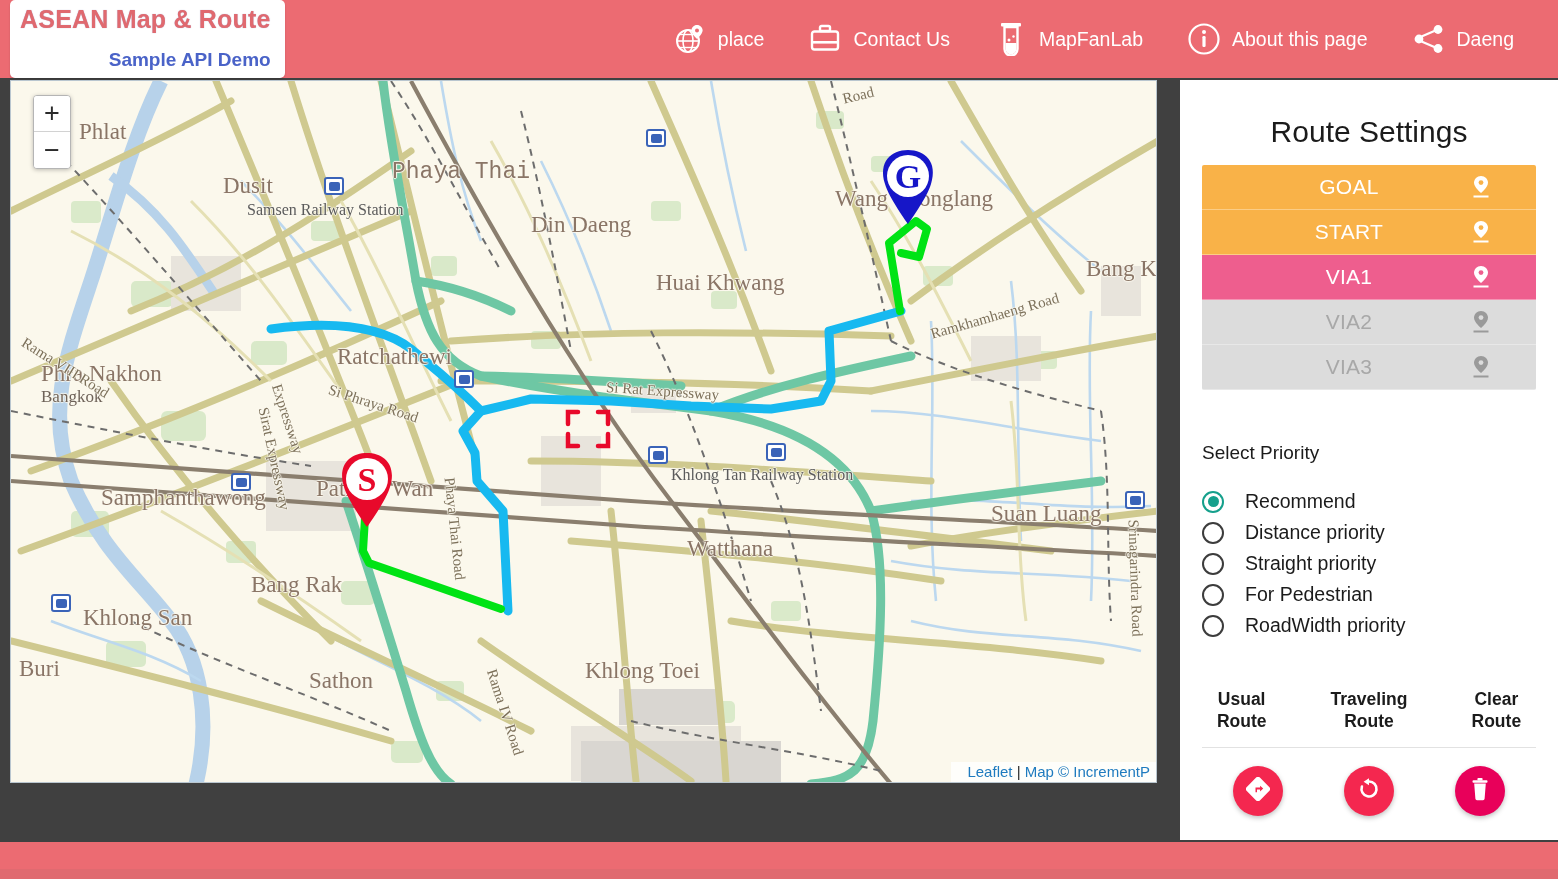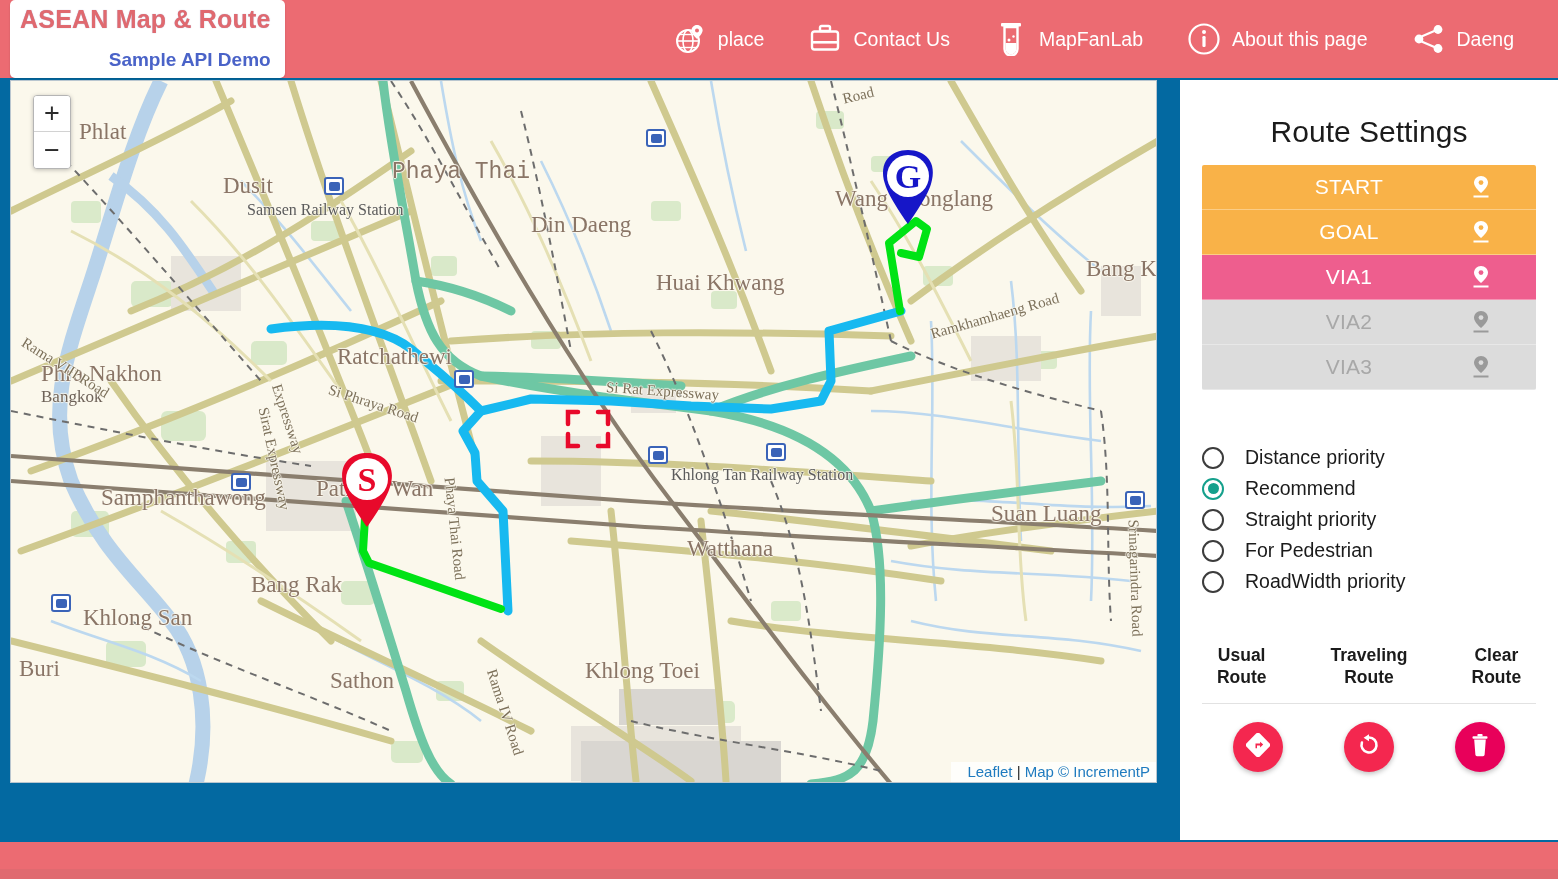--- a/index.html
+++ b/index.html
@@ -2,21 +2,21 @@
 <html><head>
 <meta charset="utf-8">
 <style>
   * { box-sizing: border-box; margin: 0; padding: 0; }
   html, body {
     width: 1558px; height: 879px;
     font-family: "Liberation Sans", sans-serif;
     background: #ffffff;
     overflow: hidden;
   }
-  .app { position: relative; width: 1558px; height: 879px; background:#0369a1; }
+  .app { position: relative; width: 1558px; height: 879px; background:#404040; }
 
   
   .header {
     position: absolute; left:0; top:0; width:1558px; height:78px;
     background:#ec6b72; display:flex; align-items:center;
   }
   .brand {
     margin-left:10px; background:#fff; border-radius:5px;
     padding:6px 14px 8px 10px; line-height:1.05;
     box-shadow:0 1px 2px rgba(0,0,0,.15);
@@ -370,21 +370,21 @@
         <div class="m-label m-district" style="left: 1075px; top: 175px;">Bang K</div>
         <div class="m-label m-district" style="left: 30px; top: 280px;">Phra Nakhon</div>
         <div class="m-label m-sub" style="left: 30px; top: 306px;">Bangkok</div>
         <div class="m-label m-district" style="left: 326px; top: 263px;">Ratchathewi</div>
         <div class="m-label m-district" style="left: 90px; top: 404px;">Samphanthawong</div>
         <div class="m-label m-district" style="left: 305px; top: 395px;">Pathum Wan</div>
         <div class="m-label m-station" style="left: 660px; top: 385px;">Khlong Tan Railway Station</div>
         <div class="m-label m-district" style="left: 72px; top: 524px;">Khlong San</div>
         <div class="m-label m-district" style="left: 240px; top: 491px;">Bang Rak</div>
         <div class="m-label m-district" style="left: 8px; top: 575px;">Buri</div>
-        <div class="m-label m-district" style="left: 298px; top: 587px; margin-left: 21px;">Sathon</div>
+        <div class="m-label m-district" style="left: 298px; top: 587px;">Sathon</div>
         <div class="m-label m-district" style="left: 574px; top: 577px;">Khlong Toei</div>
         <div class="m-label m-district" style="left: 676px; top: 455px;">Watthana</div>
         <div class="m-label m-district" style="left: 980px; top: 420px;">Suan Luang</div>
       </div>
     <div id="map-road-labels">
         <div class="m-label m-road" style="left: 12px; top: 252px; transform: rotate(32deg); transform-origin: left center;">Rama VIII Road</div>
         <div class="m-label m-road" style="left: 265px; top: 295px; transform: rotate(72deg); transform-origin: left center;">Expressway</div>
         <div class="m-label m-road" style="left: 318px; top: 300px; transform: rotate(18deg); transform-origin: left center;">Si Phraya Road</div>
         <div class="m-label m-road" style="left: 252px; top: 318px; transform: rotate(78deg); transform-origin: left center;">Sirat Expressway</div>
         <div class="m-label m-road" style="left: 438px; top: 388px; transform: rotate(84deg); transform-origin: left center;">Phaya Thai Road</div>
@@ -438,42 +438,42 @@
       <a href="#">Leaflet</a><span> | </span><span style="color:#1f7bbf;">Map © IncrementP</span>
     </div>
   </div>
 
   <div class="sidebar">
 
     <div class="panel-title">Route Settings</div>
 
     <div class="route-list">
 
+      <div class="route-row goal">
+        <span class="route-row-label">GOAL</span>
+        <span class="route-pin">
+          <svg width="22" height="26" viewBox="0 0 22 26">
+            <path d="M11 2c4 0 7 3 7 6.8 0 4.6-7 10.2-7 10.2S4 13.4 4 8.8C4 5 7 2 11 2z" fill="#fff"></path>
+            <circle cx="11" cy="8.6" r="2.4" fill="#f9b248"></circle>
+            <rect x="3.5" y="21.5" width="15" height="2" fill="#fff"></rect>
+          </svg>
+        </span>
+      </div>
+
       <div class="route-row start">
         <span class="route-row-label">START</span>
         <span class="route-pin">
           <svg width="22" height="26" viewBox="0 0 22 26">
             <path d="M11 2c4 0 7 3 7 6.8 0 4.6-7 10.2-7 10.2S4 13.4 4 8.8C4 5 7 2 11 2z" fill="#fff"></path>
             <circle cx="11" cy="8.6" r="2.4" fill="#f9b248"></circle>
             <rect x="3.5" y="21.5" width="15" height="2" fill="#fff"></rect>
           </svg>
         </span>
       </div>
 
-      <div class="route-row goal">
-        <span class="route-row-label">GOAL</span>
-        <span class="route-pin">
-          <svg width="22" height="26" viewBox="0 0 22 26">
-            <path d="M11 2c4 0 7 3 7 6.8 0 4.6-7 10.2-7 10.2S4 13.4 4 8.8C4 5 7 2 11 2z" fill="#fff"></path>
-            <circle cx="11" cy="8.6" r="2.4" fill="#f9b248"></circle>
-            <rect x="3.5" y="21.5" width="15" height="2" fill="#fff"></rect>
-          </svg>
-        </span>
-      </div>
-
       <div class="route-row via1">
         <span class="route-row-label">VIA1</span>
         <span class="route-pin">
           <svg width="22" height="26" viewBox="0 0 22 26">
             <path d="M11 2c4 0 7 3 7 6.8 0 4.6-7 10.2-7 10.2S4 13.4 4 8.8C4 5 7 2 11 2z" fill="#fff"></path>
             <circle cx="11" cy="8.6" r="2.4" fill="#ee5e8e"></circle>
             <rect x="3.5" y="21.5" width="15" height="2" fill="#fff"></rect>
           </svg>
         </span>
       </div>
@@ -496,30 +496,31 @@
             <path d="M11 2c4 0 7 3 7 6.8 0 4.6-7 10.2-7 10.2S4 13.4 4 8.8C4 5 7 2 11 2z" fill="#9a9a9a"></path>
             <circle cx="11" cy="8.6" r="2.4" fill="#dcdcdc"></circle>
             <rect x="3.5" y="21.5" width="15" height="2" fill="#9a9a9a"></rect>
           </svg>
         </span>
       </div>
 
     </div>
 
     <div class="priority-block">
+      <div class="priority-title">Select Priority</div>
       <div class="radio-list">
+
+        <div class="radio-row selected">
+          <span class="radio-mark"></span>
+          <span class="radio-label">Recommend</span>
+        </div>
 
         <div class="radio-row">
           <span class="radio-mark"></span>
           <span class="radio-label">Distance priority</span>
-        </div>
-
-        <div class="radio-row selected">
-          <span class="radio-mark"></span>
-          <span class="radio-label">Recommend</span>
         </div>
 
         <div class="radio-row">
           <span class="radio-mark"></span>
           <span class="radio-label">Straight priority</span>
         </div>
 
         <div class="radio-row">
           <span class="radio-mark"></span>
           <span class="radio-label">For Pedestrian</span>

